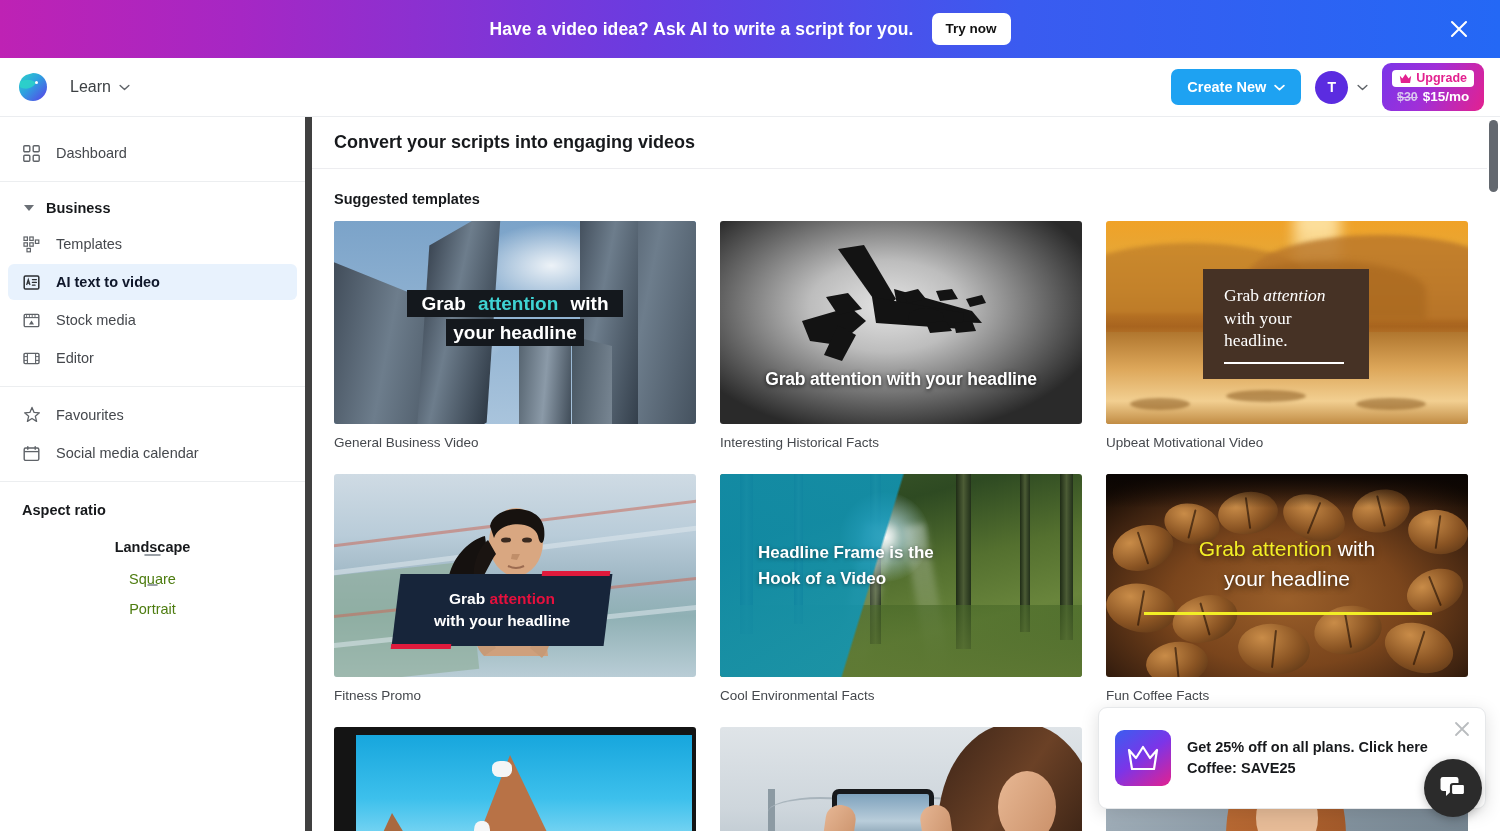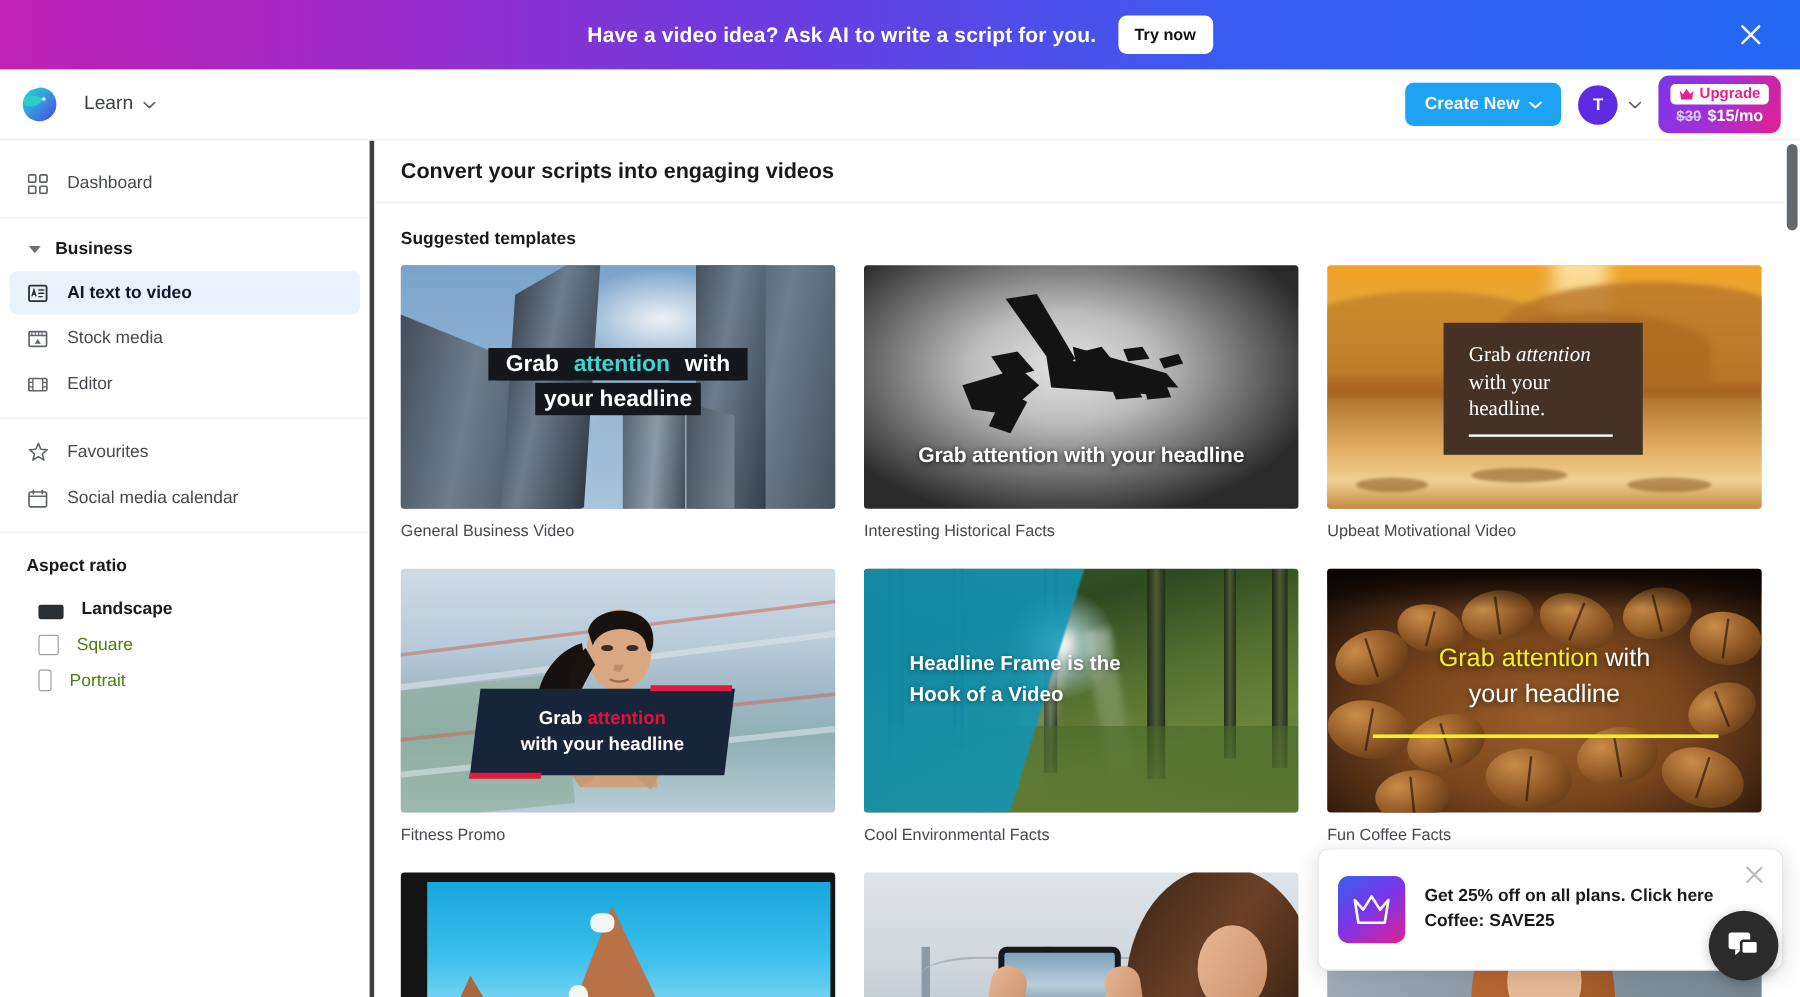--- a/index.html
+++ b/index.html
@@ -80,42 +80,42 @@
   .upgrade-price { display: flex; align-items: baseline; gap: 5px; line-height: 1; }
   .price-old { color: #d9c8ee; font-size: 12.5px; font-weight: bold; text-decoration: line-through; }
   .price-new { color: #fff; font-size: 13.5px; font-weight: bold; }
 
   
   .app-body { display: flex; height: calc(831px - 58px - 59px); }
 
   
   .sidebar {
     width: 312px; flex: 0 0 312px; background: #fff;
-    border-right: 4px solid #404040;
+    border-right: 7px solid #404040;
     padding-top: 8px; overflow: hidden;
   }
   .side-sec { padding: 8px 0; border-bottom: 1px solid #eceef0; }
   .side-sec.last { border-bottom: none; }
   .side-item {
     display: flex; align-items: center; gap: 15px;
     height: 36px; padding: 0 14px; margin: 2px 8px;
     border-radius: 6px; cursor: pointer;
   }
   .side-item .ico { width: 19px; height: 19px; flex: 0 0 19px; display: flex; align-items: center; justify-content: center; }
   .side-item .lbl { font-size: 14.5px; color: #45484d; }
   .side-item.active { background: #e8f2fd; }
   .side-item.active .lbl { color: #0f172a; font-weight: bold; }
   .side-group-head {
     display: flex; align-items: center; gap: 12px;
     height: 32px; padding: 0 14px; margin: 2px 8px 2px 6px; cursor: pointer;
   }
   .side-group-head .lbl { font-size: 14.5px; font-weight: bold; color: #17191c; }
   .tri { width: 0; height: 0; border-left: 5px solid transparent; border-right: 5px solid transparent; border-top: 6px solid #6b7076; margin-left: 4px; }
   .aspect-head { font-size: 14.5px; font-weight: bold; color: #17191c; padding: 12px 22px 6px; }
-  .aspect-item { display: flex; align-items: flex-end; gap: 15px; height: 30px; padding: 0 32px; cursor: pointer; }
+  .aspect-item { display: flex; align-items: center; gap: 15px; height: 30px; padding: 0 32px; cursor: pointer; flex-direction: column; }
   .aspect-item .lbl { font-size: 14.5px; color: #4d7c0f; }
   .aspect-item.selected .lbl { color: #17191c; font-weight: bold; }
   .shape-land { width: 21px; height: 12px; background: #2b2f33; border-radius: 2px; }
   .shape-sq { width: 17px; height: 17px; border: 1.6px solid #9aa0a6; border-radius: 2px; }
   .shape-port { width: 11px; height: 18px; border: 1.6px solid #9aa0a6; border-radius: 2px; }
 
   
   .main { flex: 1; position: relative; overflow: hidden; background: #fff; }
   .main-title-bar {
     height: 52px; display: flex; align-items: center;
@@ -361,20 +361,33 @@
         <span class="lbl">Dashboard</span>
       </div>
     </div>
 
     <div class="side-sec">
       <div class="side-group-head">
         <span class="tri"></span>
         <span class="lbl">Business</span>
       </div>
 
+      <div class="side-item">
+        <span class="ico">
+          <svg width="17" height="17" viewBox="0 0 17 17">
+            <rect x="1" y="1" width="3.4" height="3.4" fill="none" stroke="#5f6368" stroke-width="1.2"></rect>
+            <rect x="6.8" y="1" width="3.4" height="3.4" fill="none" stroke="#5f6368" stroke-width="1.2"></rect>
+            <rect x="1" y="6.8" width="3.4" height="3.4" fill="none" stroke="#5f6368" stroke-width="1.2"></rect>
+            <rect x="6.8" y="6.8" width="3.4" height="3.4" fill="none" stroke="#5f6368" stroke-width="1.2"></rect>
+            <rect x="12.4" y="4" width="3.4" height="3.4" fill="none" stroke="#5f6368" stroke-width="1.2"></rect>
+            <rect x="4" y="12.4" width="3.4" height="3.4" fill="none" stroke="#5f6368" stroke-width="1.2"></rect>
+          </svg>
+        </span>
+        <span class="lbl">Templates</span>
+      </div>
 
       <div class="side-item active">
         <span class="ico">
           <svg width="17" height="17" viewBox="0 0 17 17">
             <rect x="1.2" y="2" width="14.6" height="13" rx="1.3" fill="none" stroke="#2b2f33" stroke-width="1.5"></rect>
             <path d="M3.6 11 L5.3 5.6 L7 11 M4.2 9.2 L6.4 9.2" stroke="#2b2f33" stroke-width="1.2" fill="none"></path>
             <path d="M9.4 5.6 L13.4 5.6 M9.4 8.4 L13.4 8.4 M9.4 11.2 L12.1 11.2" stroke="#2b2f33" stroke-width="1.2" stroke-linecap="round"></path>
           </svg>
         </span>
         <span class="lbl">AI text to video</span>

